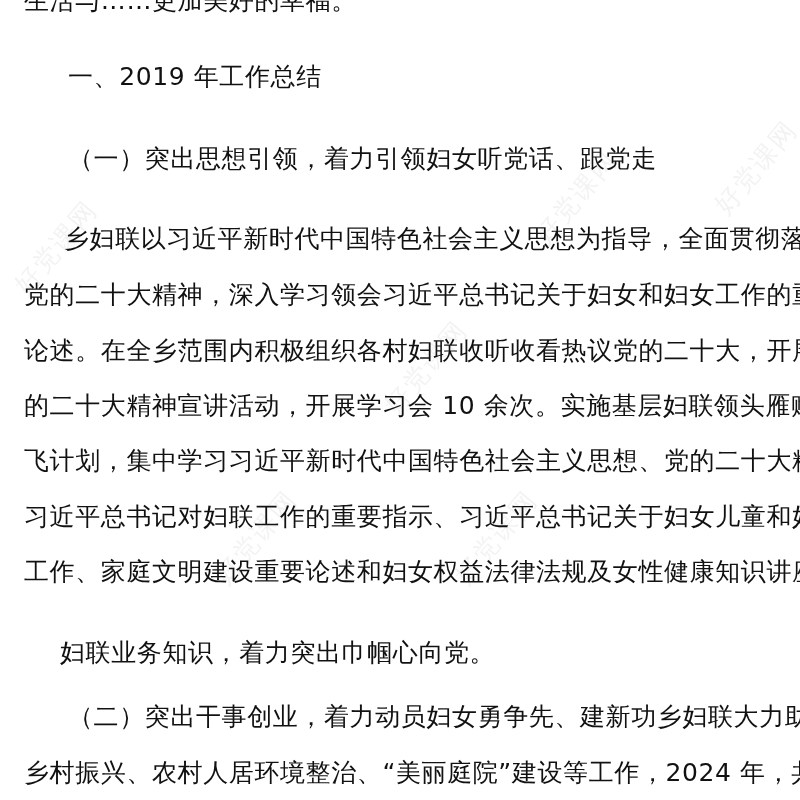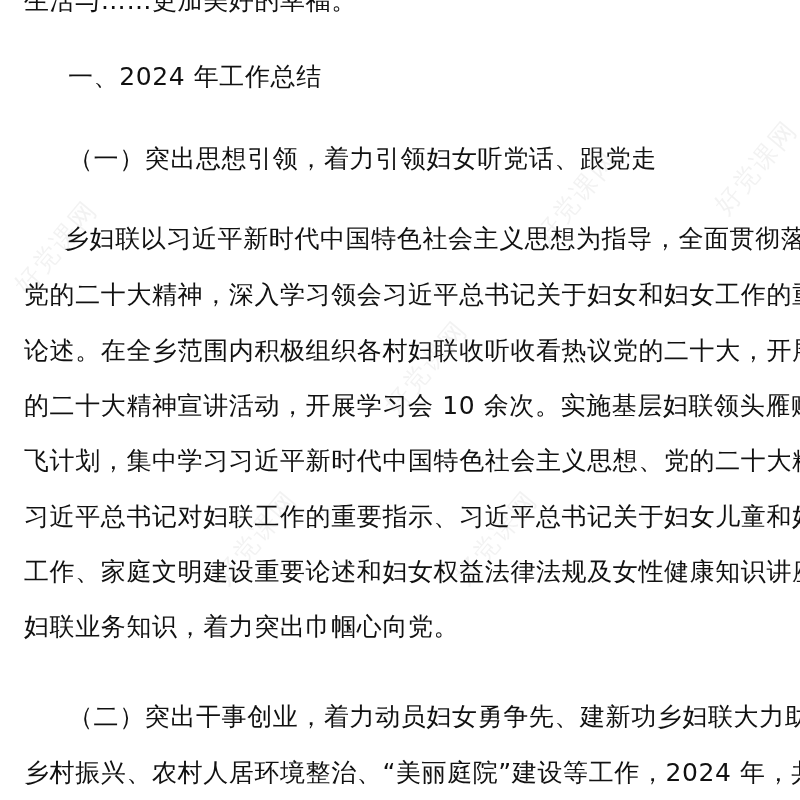--- a/index.html
+++ b/index.html
@@ -50,29 +50,29 @@
 
   <div class="watermark" style="left:520px;top:180px;">好党课网</div>
   <div class="watermark" style="left:700px;top:150px;">好党课网</div>
   <div class="watermark" style="left:370px;top:350px;">好党课网</div>
   <div class="watermark" style="left:200px;top:520px;">好党课网</div>
   <div class="watermark" style="left:440px;top:520px;">好党课网</div>
   <div class="watermark" style="left:0px;top:230px;">好党课网</div>
 
   <div class="line" style="top:-14px;">生活与……更加美好的幸福。</div>
 
-  <div class="line heading-1" style="top:62px;">一、2024 年工作总结</div>
+  <div class="line heading-1" style="top:62px;">一、2019 年工作总结</div>
 
   <div class="line heading-2" style="top:144px;text-align:right;">（一）突出思想引领，着力引领妇女听党话、跟党走</div>
 
   <div class="line indent" style="top:224px;">乡妇联以习近平新时代中国特色社会主义思想为指导，全面贯彻落实</div>
   <div class="line" style="top:280px;">党的二十大精神，深入学习领会习近平总书记关于妇女和妇女工作的重要</div>
   <div class="line" style="top:336px;">论述。在全乡范围内积极组织各村妇联收听收看热议党的二十大，开展党</div>
   <div class="line" style="top:391px;">的二十大精神宣讲活动，开展学习会 10 余次。实施基层妇联领头雁赋能奋</div>
   <div class="line" style="top:446px;">飞计划，集中学习习近平新时代中国特色社会主义思想、党的二十大精神、</div>
   <div class="line" style="top:502px;">习近平总书记对妇联工作的重要指示、习近平总书记关于妇女儿童和妇联</div>
   <div class="line" style="top:557px;">工作、家庭文明建设重要论述和妇女权益法律法规及女性健康知识讲座、</div>
-  <div class="line" style="top:612px;">妇联业务知识，着力突出巾帼心向党。</div>
+  <div class="line" style="top:638px;margin-left:36px;">妇联业务知识，着力突出巾帼心向党。</div>
 
   <div class="line heading-2" style="top:702px;">（二）突出干事创业，着力动员妇女勇争先、建新功乡妇联大力助推</div>
   <div class="line" style="top:758px;">乡村振兴、农村人居环境整治、“美丽庭院”建设等工作，2024 年，共创建</div>
 
 </div>
 
 </body></html>

